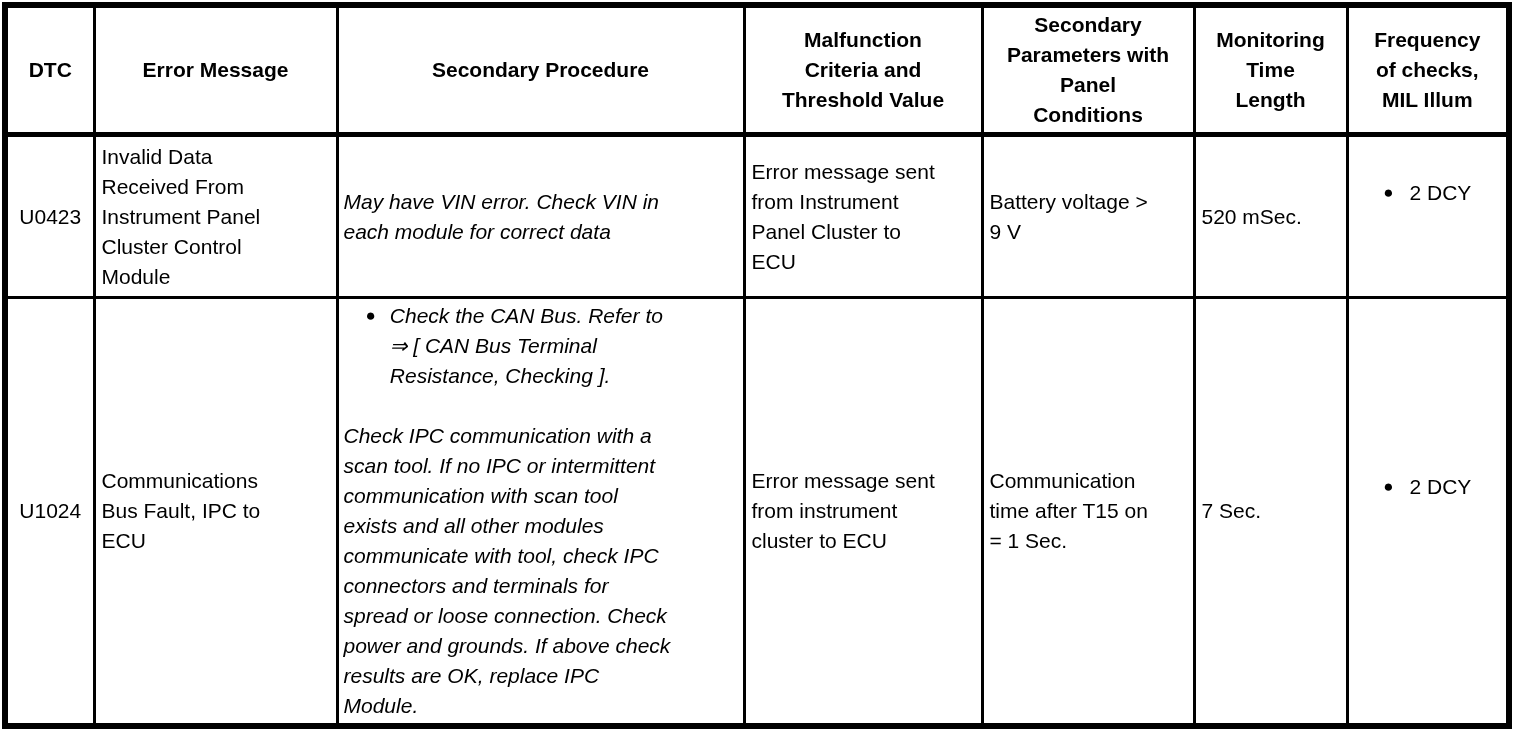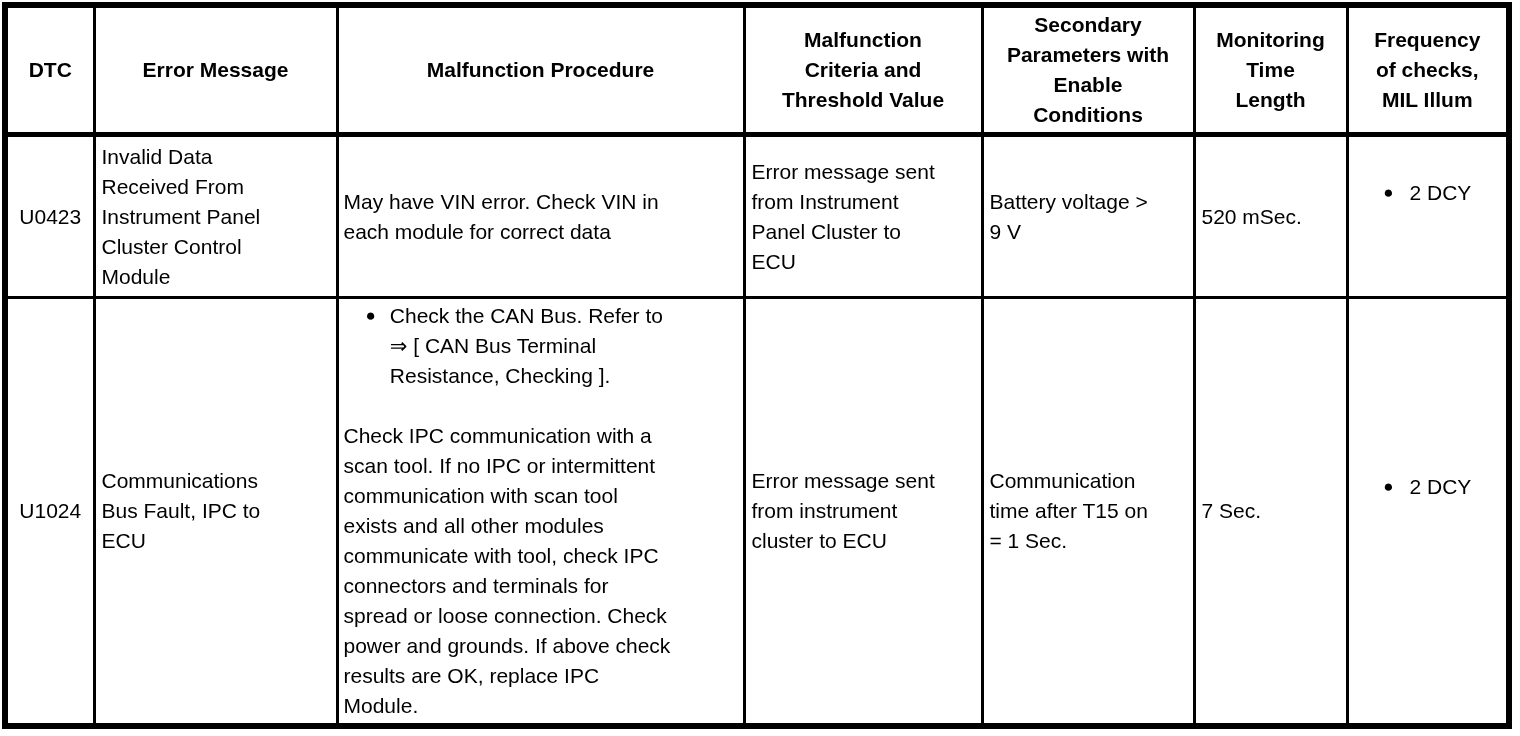--- a/index.html
+++ b/index.html
@@ -41,21 +41,21 @@
     text-align: center;
   }
   td {
     font-weight: normal;
     text-align: left;
   }
   .pre { white-space: pre-line; }
   thead tr { height: 125px; }
   tbody tr.row-1 { height: 163px; }
   td.cell-dtc { text-align: center; padding-left: 2px; padding-right: 2px; }
-  td.cell-diag { padding-left: 5px; padding-right: 5px; }
+  td.cell-diag { padding-left: 5px; padding-right: 5px; font-style: italic; }
   
   .bullet-item {
     display: flex;
     align-items: flex-start;
     margin: 0 0 30px 22px;
   }
   .bullet-item .bullet-glyph {
     flex: 0 0 auto;
     margin-right: 14px;
     font-size: 17px;
@@ -88,27 +88,27 @@
     <col style="width:407px">
     <col style="width:238px">
     <col style="width:212px">
     <col style="width:153px">
     <col style="width:162px">
   </colgroup>
   <thead>
     <tr>
       <th class="pre">DTC</th>
       <th class="pre">Error Message</th>
-      <th class="pre">Malfunction Procedure</th>
+      <th class="pre">Secondary Procedure</th>
       <th class="pre">Malfunction
 Criteria and
 Threshold Value</th>
       <th class="pre">Secondary
 Parameters with
-Enable
+Panel
 Conditions</th>
       <th class="pre">Monitoring
 Time
 Length</th>
       <th class="pre">Frequency
 of checks,
 MIL Illum</th>
     </tr>
   </thead>
   <tbody>

